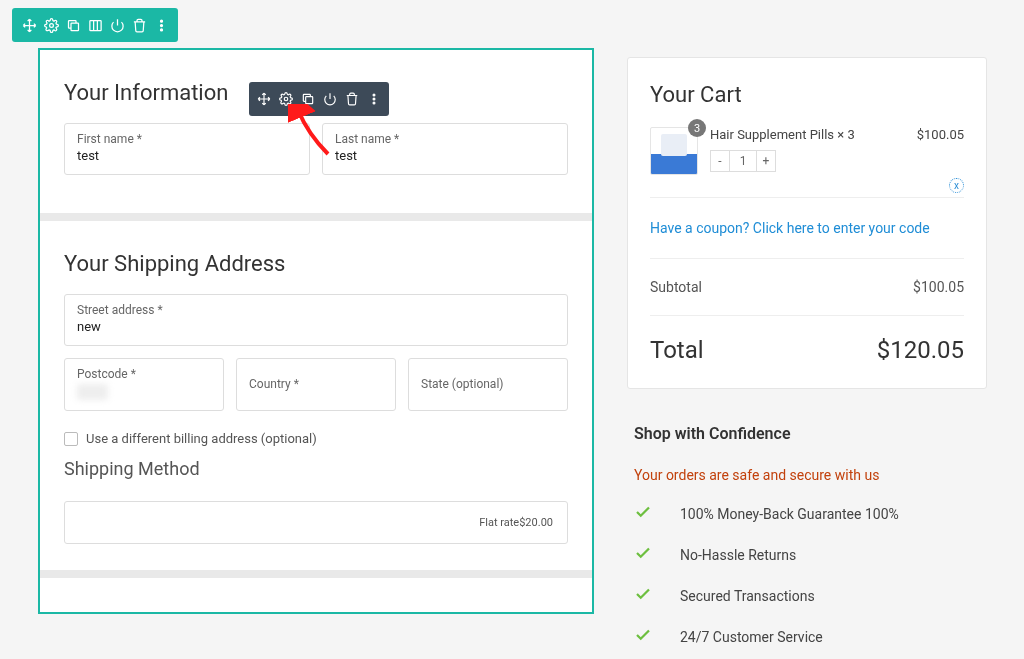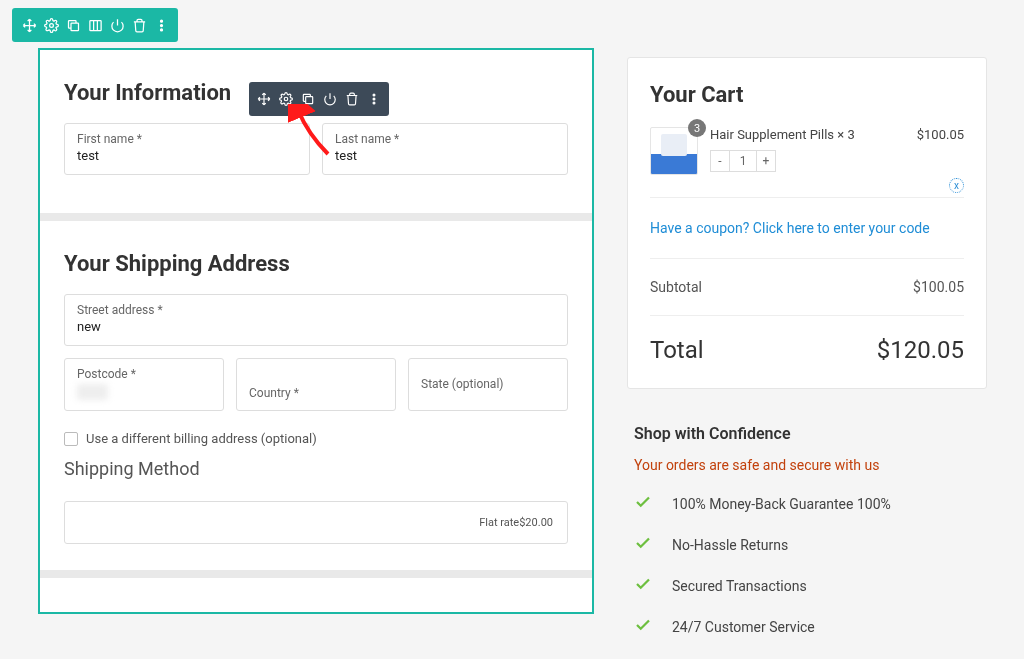--- a/index.html
+++ b/index.html
@@ -3,21 +3,21 @@
 <meta charset="utf-8">
 <style>
   *{box-sizing:border-box;margin:0;padding:0;font-family:-apple-system,BlinkMacSystemFont,"Segoe UI",Roboto,Helvetica,Arial,sans-serif}
   body{background:#f5f5f5;width:1024px;height:659px;overflow:hidden;position:relative;color:#333}
   .teal-bar{position:absolute;top:8px;left:12px;background:#1bb8a5;border-radius:3px;display:flex;align-items:center;padding:6px 6px}
   .teal-bar .ticon{width:22px;height:22px;display:flex;align-items:center;justify-content:center;color:#fff;font-size:14px;cursor:pointer}
   .teal-bar .ticon svg{width:15px;height:15px;stroke:#fff;fill:none;stroke-width:2}
   .main{position:absolute;top:48px;left:38px;width:556px;border:2px solid #1bb8a5;background:#fff}
   .section{border-bottom:8px solid #e9e9e9;padding:30px 24px 26px}
   .section:last-child{border-bottom:none}
-  h2{font-size:22px;font-weight:700;color:#333;margin-bottom:18px}
+  h2{font-size:22px;font-weight:400;color:#333;margin-bottom:18px}
   .field{border:1px solid #ddd;border-radius:3px;padding:8px 12px 10px;margin-bottom:12px;background:#fff}
   .flabel{font-size:12px;color:#666}
   .fval{font-size:13px;color:#222;margin-top:2px;min-height:16px}
   .fval.blur{filter:blur(3px);color:#999;background:#eee;display:inline-block;padding:0 14px;border-radius:2px;height:14px}
   .row2{display:flex;gap:12px}
   .row2>*{flex:1}
   .row3{display:flex;gap:12px}
   .row3>*{flex:1}
   .chk{display:flex;align-items:center;gap:8px;font-size:13px;color:#555;margin:8px 0 12px}
   .chk .box{width:14px;height:14px;border:1px solid #bbb;border-radius:2px}
@@ -45,23 +45,23 @@
   .qty .qbtn{width:20px;cursor:pointer}
   .qty .qval{width:26px;border-left:none;border-right:none}
   .iprice{font-size:13px;color:#444}
   .removex{position:absolute;right:0;bottom:4px;width:15px;height:15px;border:1px dotted #2d8fd6;border-radius:50%;color:#2d8fd6;font-size:10px;display:flex;align-items:center;justify-content:center;cursor:pointer}
   .coupon{padding:22px 0;border-bottom:1px solid #eee;font-size:14px}
   .coupon a{color:#1f8dd6;text-decoration:none}
   .sub{display:flex;justify-content:space-between;padding:20px 0;border-bottom:1px solid #eee;font-size:14px;color:#555}
   .total{display:flex;justify-content:space-between;padding-top:20px;font-size:24px;color:#333}
   
   .conf{position:absolute;top:424px;left:634px;width:352px}
-  .conf h3{font-size:16px;font-weight:600;color:#333;margin-bottom:14px}
+  .conf h3{font-size:16px;font-weight:600;color:#333;margin-bottom:24px}
   .conf p{font-size:14px;color:#c2410c;margin-bottom:20px}
-  .cf-item{display:flex;align-items:center;gap:20px;font-size:14px;color:#444;margin-bottom:20px}
+  .cf-item{display:flex;align-items:center;gap:28px;font-size:14px;color:#444;margin-bottom:20px}
   .check{color:#6dbf3f}
   .check svg{width:18px;height:18px;stroke:#6dbf3f;fill:none;stroke-width:3}
   .section.last{padding-bottom:4px}
 </style>
 </head>
 <body>
 
 <div class="teal-bar">
   <span class="ticon">
       <svg viewBox="0 0 24 24">
@@ -174,21 +174,21 @@
       <div class="field">
         <div class="flabel">Street address *</div>
         <div class="fval">new</div>
       </div>
     </div>
     <div class="row3">
       <div class="field">
         <div class="flabel">Postcode *</div>
         <div class="fval blur">&nbsp;</div>
       </div>
-      <div class="field" style="display:flex;align-items:flex-end">
+      <div class="field" style="display:flex;align-items:center">
         <div class="flabel">Country *</div>
       </div>
       <div class="field" style="display:flex;align-items:center">
         <div class="flabel">State (optional)</div>
       </div>
     </div>
     <label class="chk">
       <span class="box"></span>
       <span>Use a different billing address (optional)</span>
     </label>

